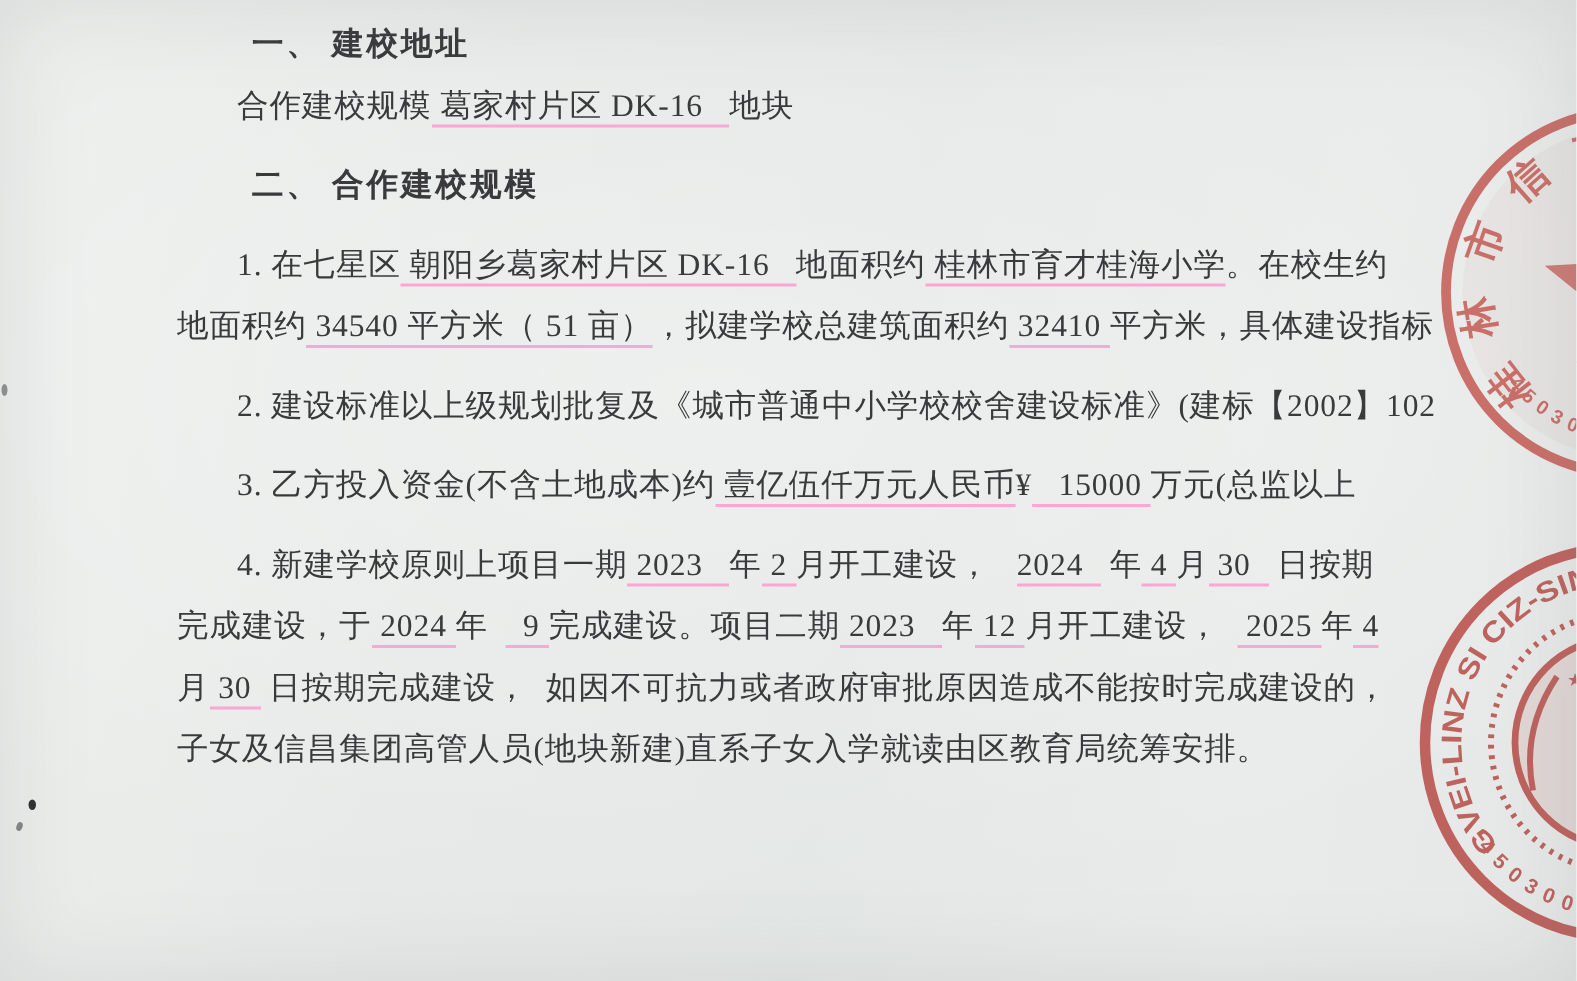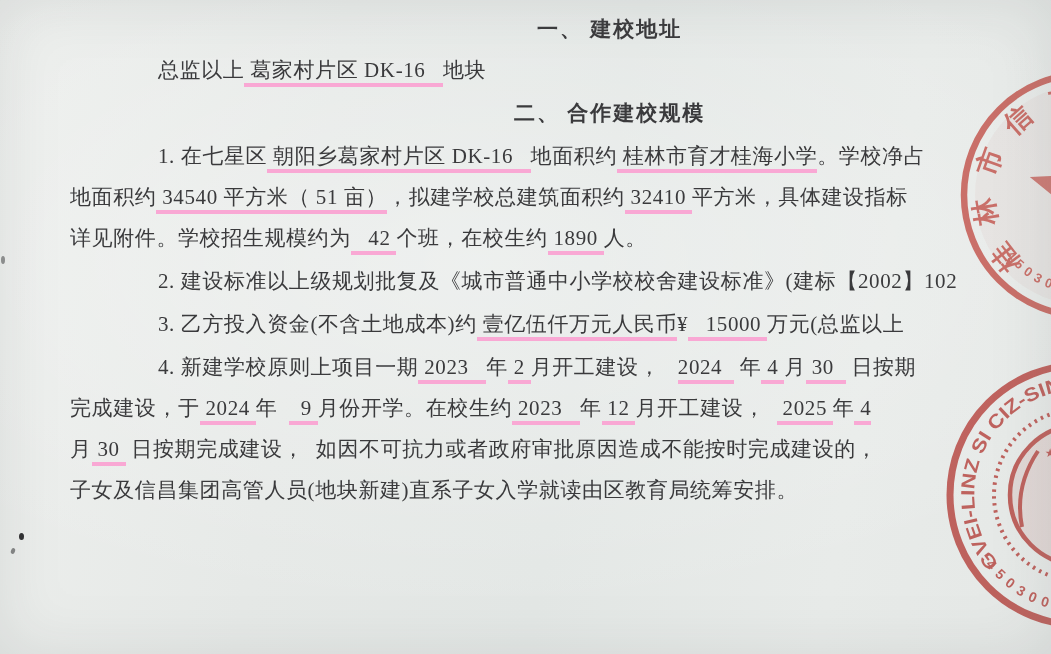--- a/index.html
+++ b/index.html
@@ -8,49 +8,48 @@
     font-family:"Liberation Serif","DejaVu Serif",serif;
     background:
       radial-gradient(120% 90% at 45% 40%, rgba(255,255,255,.35), rgba(0,0,0,0) 60%),
       linear-gradient(100deg,#edefed 0%,#e6e9e7 30%,#e3e7e5 55%,#e8ebe9 80%,#e5e8e6 100%);
   }
   .page{position:absolute;inset:0;}
   .vignette{position:absolute;inset:0;pointer-events:none;
     box-shadow:inset 0 0 60px rgba(120,130,125,.18);}
   .doc-body{position:absolute;top:9px;left:0;width:100%;color:#3a3a3c;}
   .line{height:41px;line-height:41px;font-size:21px;letter-spacing:.6px;white-space:nowrap;}
-  .line.flush{margin-left:70px;font-family:Liberation Serif, serif;}
+  .line.flush{margin-left:118px;font-family:Liberation Serif, serif;}
   .line.item{margin-left:158px;}
-  .line.heading{margin-left:168px;font-weight:bold;letter-spacing:2px;text-align:center;}
-  .line.sp{margin-top:2px;}
-  .u{border-bottom:4px solid #f9a8d4;padding-bottom:1px;text-align:right;}
+  .line.heading{margin-left:168px;font-weight:bold;letter-spacing:2px;}
+  .line.sp{margin-top:12px;}
+  .u{border-bottom:2px solid #f9a8d4;padding-bottom:1px;text-align:right;}
   .speck{position:absolute;background:#2e2e30;border-radius:50%;}
   .speck.s1{left:19px;top:533px;width:5px;height:7px;}
   .speck.s2{left:11px;top:548px;width:4px;height:6px;opacity:.55;transform:rotate(20deg);}
   .speck.s3{left:1px;top:256px;width:4px;height:8px;opacity:.5;}
   svg.stamps{position:absolute;inset:0;pointer-events:none;mix-blend-mode:multiply;}
   .stamp-cjk{font-family:"Liberation Serif","DejaVu Serif",serif;font-weight:bold;}
   .stamp-lat{font-family:"Liberation Sans","DejaVu Sans",sans-serif;font-weight:bold;}
 </style>
 </head>
 <body>
 
 <div class="page">
 
   <div class="doc-body">
       <div class="line heading"><span>一、&nbsp;建校地址</span></div>
-      <div class="line item"><span>总监以上</span><span class="u">&nbsp;葛家村片区 DK-16&nbsp;&nbsp;&nbsp;</span><span>地块</span></div>
+      <div class="line item"><span>合作建校规模</span><span class="u">&nbsp;葛家村片区 DK-16&nbsp;&nbsp;&nbsp;</span><span>地块</span></div>
       <div class="line heading sp"><span>二、&nbsp;合作建校规模</span></div>
-      <div class="line item sp"><span>1.&nbsp;在七星区</span><span class="u">&nbsp;朝阳乡葛家村片区 DK-16&nbsp;&nbsp;&nbsp;</span><span>地面积约</span><span class="u">&nbsp;桂林市育才桂海小学</span><span>。学校净占</span></div>
+      <div class="line item sp"><span>1.&nbsp;在七星区</span><span class="u">&nbsp;朝阳乡葛家村片区 DK-16&nbsp;&nbsp;&nbsp;</span><span>地面积约</span><span class="u">&nbsp;桂林市育才桂海小学</span><span>。在校生约</span></div>
       <div class="line flush"><span>地面积约</span><span class="u">&nbsp;34540 平方米（&nbsp;51 亩）</span><span>，拟建学校总建筑面积约</span><span class="u">&nbsp;32410&nbsp;</span><span>平方米，具体建设指标</span></div>
-      <div class="line flush"><span>详见附件。学校招生规模约为</span><span class="u">&nbsp;&nbsp;&nbsp;42&nbsp;</span><span>个班，在校生约</span><span class="u">&nbsp;1890&nbsp;</span><span>人。</span></div>
       <div class="line item sp"><span>2.&nbsp;建设标准以上级规划批复及《城市普通中小学校校舍建设标准》(建标【2002】102</span></div>
       <div class="line item sp"><span>3.&nbsp;乙方投入资金(不含土地成本)约</span><span class="u">&nbsp;壹亿伍仟万元人民币</span><span>¥</span><span class="u">&nbsp;&nbsp;&nbsp;15000&nbsp;</span><span>万元(总监以上</span></div>
       <div class="line item sp"><span>4.&nbsp;新建学校原则上项目一期</span><span class="u">&nbsp;2023&nbsp;&nbsp;&nbsp;</span><span>年</span><span class="u">&nbsp;2&nbsp;</span><span>月开工建设，&nbsp;&nbsp;&nbsp;</span><span class="u">2024&nbsp;&nbsp;</span><span>&nbsp;年</span><span class="u">&nbsp;4&nbsp;</span><span>月</span><span class="u">&nbsp;30&nbsp;&nbsp;</span><span>&nbsp;日按期</span></div>
-      <div class="line flush"><span>完成建设，于</span><span class="u">&nbsp;2024&nbsp;</span><span>年&nbsp;&nbsp;</span><span class="u">&nbsp;&nbsp;9&nbsp;</span><span>月份开学。在校生约</span><span class="u">&nbsp;2023&nbsp;&nbsp;&nbsp;</span><span>年</span><span class="u">&nbsp;12&nbsp;</span><span>月开工建设，&nbsp;&nbsp;</span><span class="u">&nbsp;2025&nbsp;</span><span>年</span><span class="u">&nbsp;4</span></div>
+      <div class="line flush"><span>完成建设，于</span><span class="u">&nbsp;2024&nbsp;</span><span>年&nbsp;&nbsp;</span><span class="u">&nbsp;&nbsp;9&nbsp;</span><span>完成建设。项目二期</span><span class="u">&nbsp;2023&nbsp;&nbsp;&nbsp;</span><span>年</span><span class="u">&nbsp;12&nbsp;</span><span>月开工建设，&nbsp;&nbsp;</span><span class="u">&nbsp;2025&nbsp;</span><span>年</span><span class="u">&nbsp;4</span></div>
       <div class="line flush"><span>月</span><span class="u">&nbsp;30&nbsp;</span><span>&nbsp;日按期完成建设，&nbsp;&nbsp;如因不可抗力或者政府审批原因造成不能按时完成建设的，</span></div>
       <div class="line flush"><span>子女及信昌集团高管人员(地块新建)直系子女入学就读由区教育局统筹安排。</span></div>
     </div>
 
   <div class="speck s1"></div>
   <div class="speck s2"></div>
   <div class="speck s3"></div>
 
   <svg class="stamps" width="1051" height="654" viewBox="0 0 1051 654">
     <defs>

